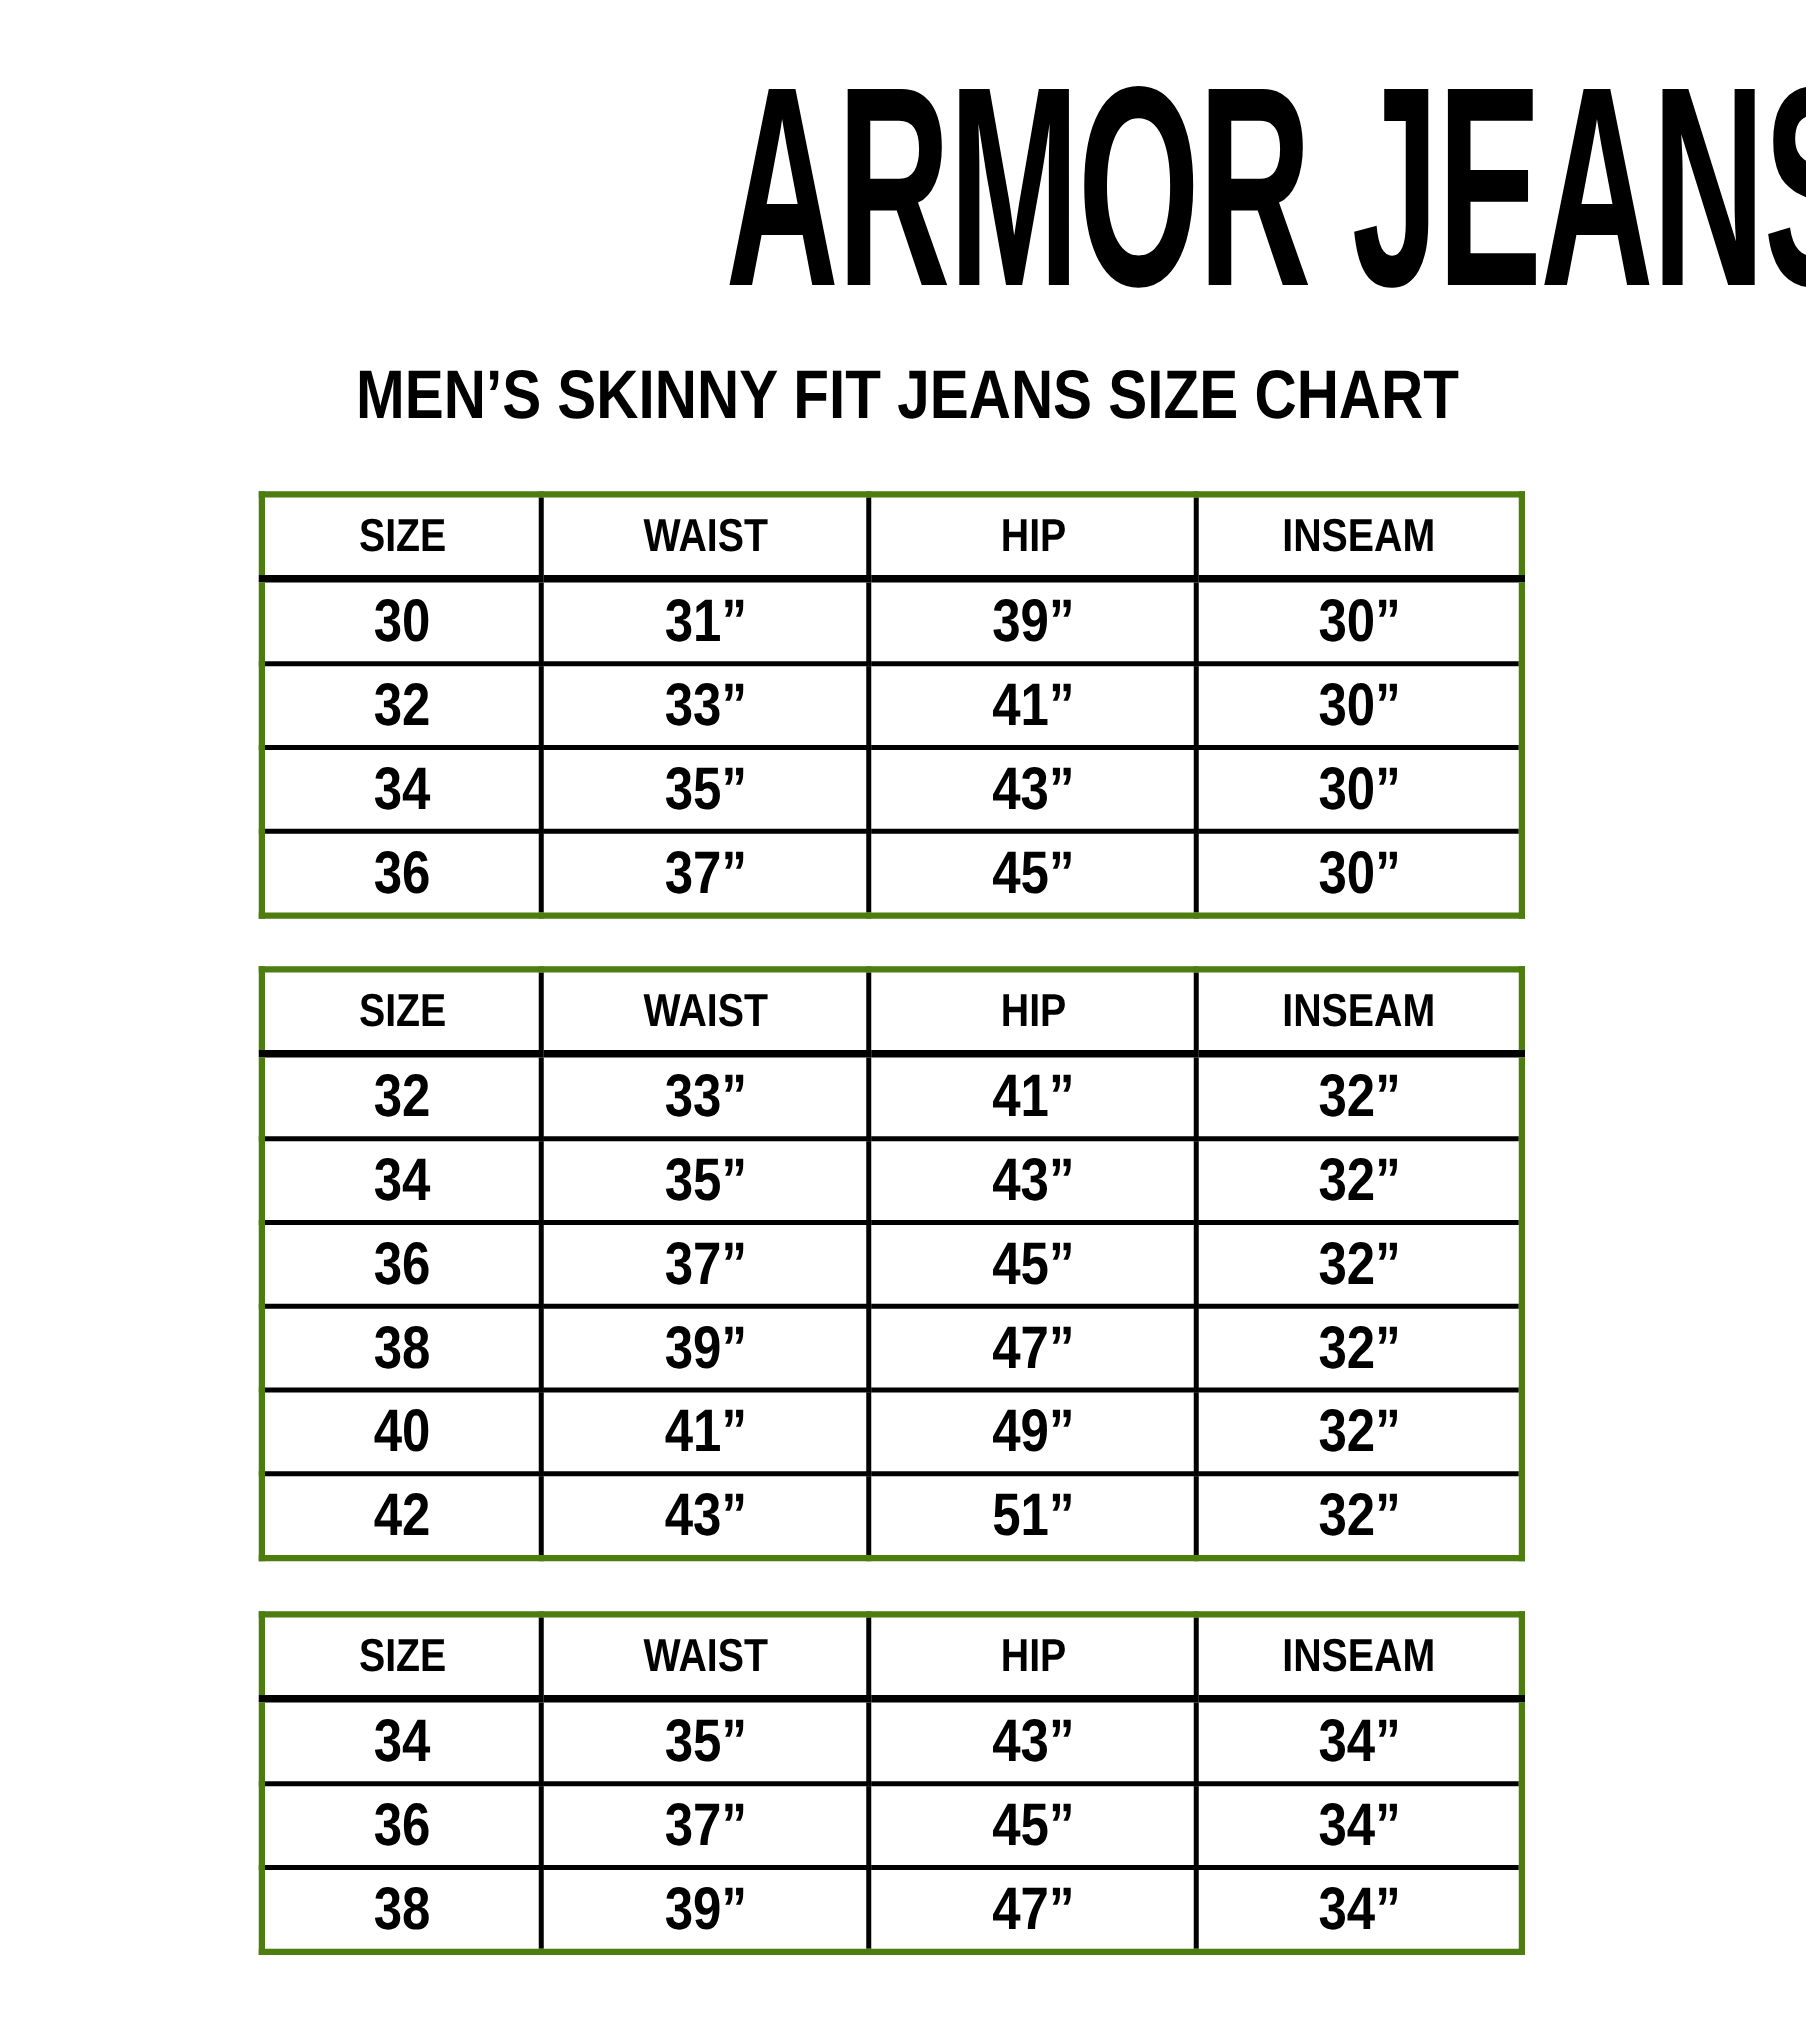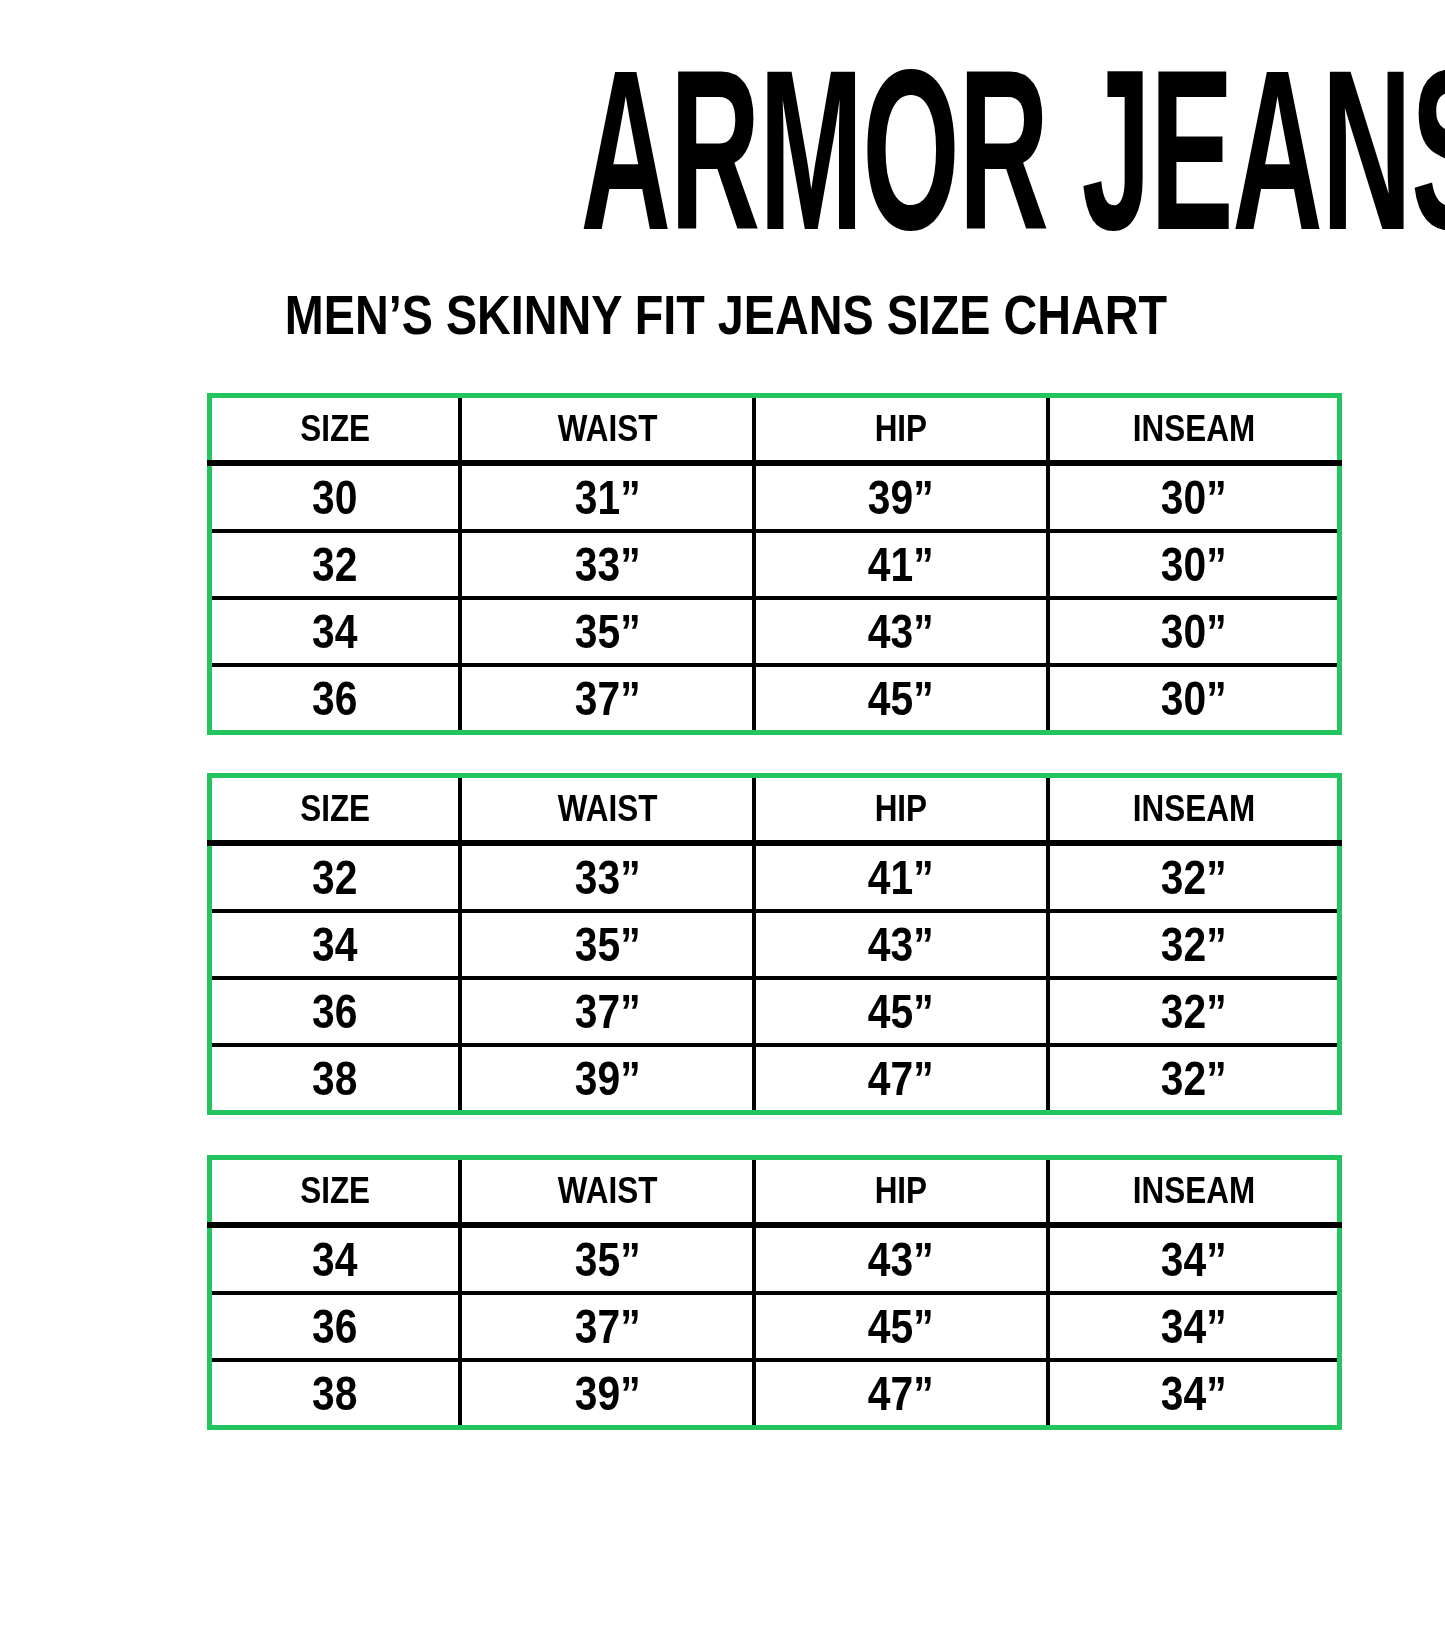--- a/index.html
+++ b/index.html
@@ -44,22 +44,22 @@
     white-space: nowrap;
   }
   .subtitle .squeeze-sub {
     display: inline-block;
     transform: scaleX(0.85);
     transform-origin: 50% 50%;
   }
   table.size-table {
     border-collapse: collapse;
     table-layout: fixed;
-    width: 1135px;
-    border: 5px solid #22c55e;
+    width: 1013px;
+    border: 5px solid #4d7c0f;
   }
   table.size-table.t1 { margin-top: 50px; }
   table.size-table.t2 { margin-top: 38px; }
   table.size-table.t3 { margin-top: 40px; }
   col.col-0 { width: 22.2%; }
   col.col-1 { width: 26.0%; }
   col.col-2 { width: 26.0%; }
   col.col-3 { width: 25.8%; }
   table.size-table th,
   table.size-table td {
@@ -173,20 +173,32 @@
             <td><span class="cell-squeeze">37”</span></td>
             <td><span class="cell-squeeze">45”</span></td>
             <td><span class="cell-squeeze">32”</span></td>
           </tr>
           <tr>
             <td><span class="cell-squeeze">38</span></td>
             <td><span class="cell-squeeze">39”</span></td>
             <td><span class="cell-squeeze">47”</span></td>
             <td><span class="cell-squeeze">32”</span></td>
           </tr>
+          <tr>
+            <td><span class="cell-squeeze">40</span></td>
+            <td><span class="cell-squeeze">41”</span></td>
+            <td><span class="cell-squeeze">49”</span></td>
+            <td><span class="cell-squeeze">32”</span></td>
+          </tr>
+          <tr>
+            <td><span class="cell-squeeze">42</span></td>
+            <td><span class="cell-squeeze">43”</span></td>
+            <td><span class="cell-squeeze">51”</span></td>
+            <td><span class="cell-squeeze">32”</span></td>
+          </tr>
         </tbody>
       </table>
 
     <table class="size-table t3">
         <colgroup>
           <col class="col-0">
           <col class="col-1">
           <col class="col-2">
           <col class="col-3">
         </colgroup>

